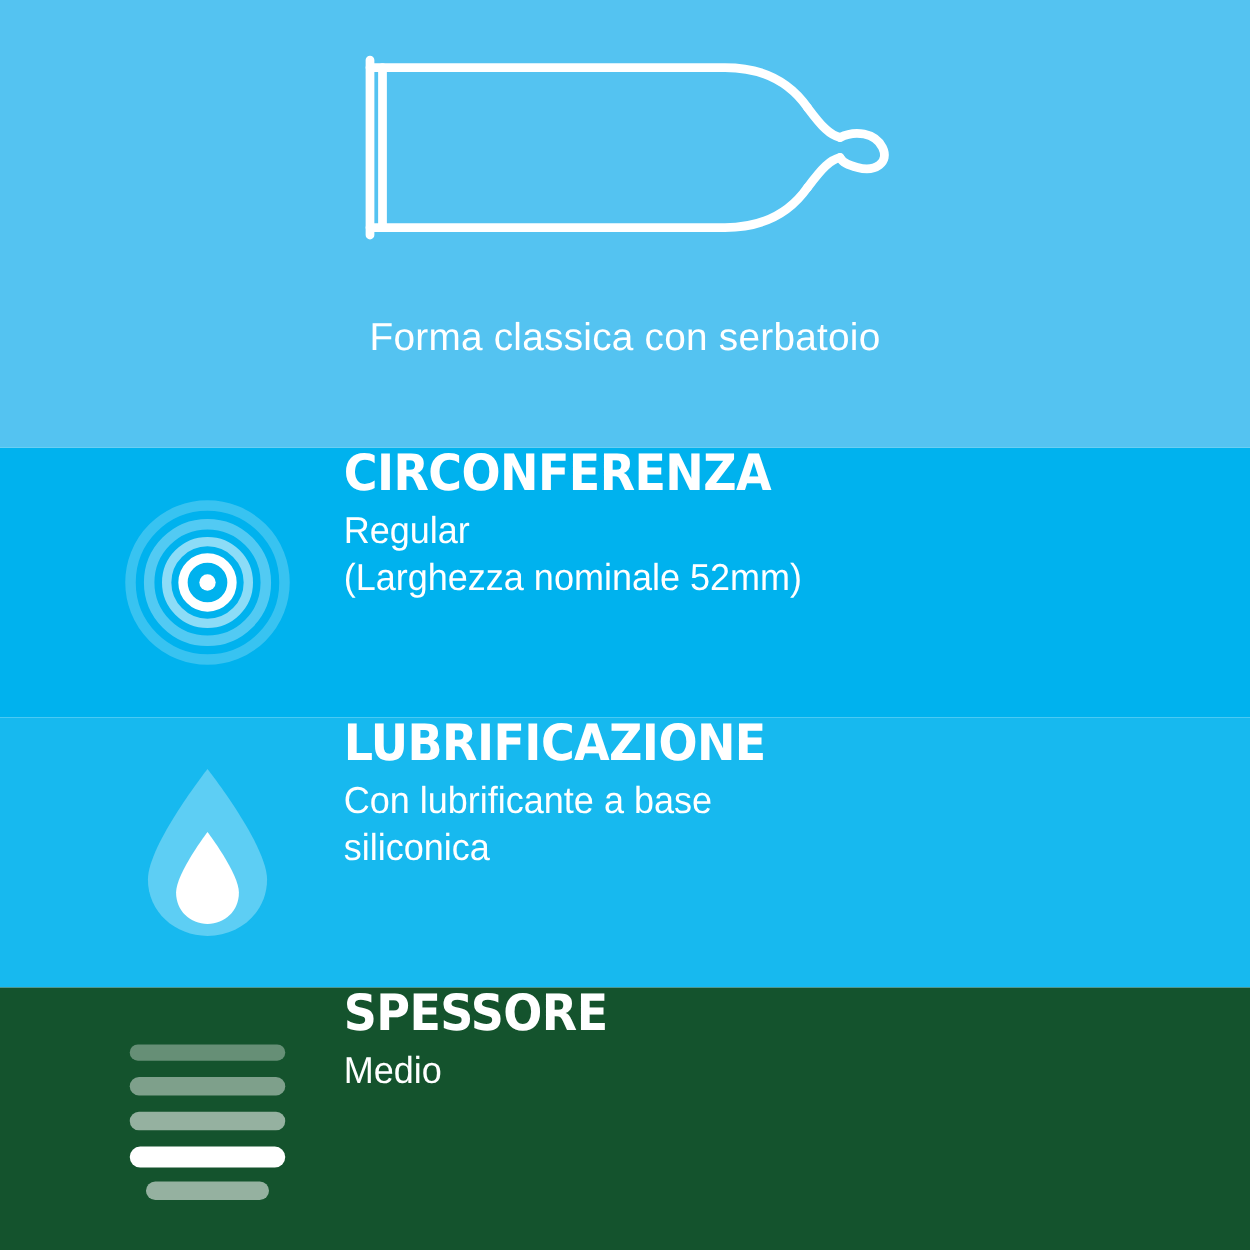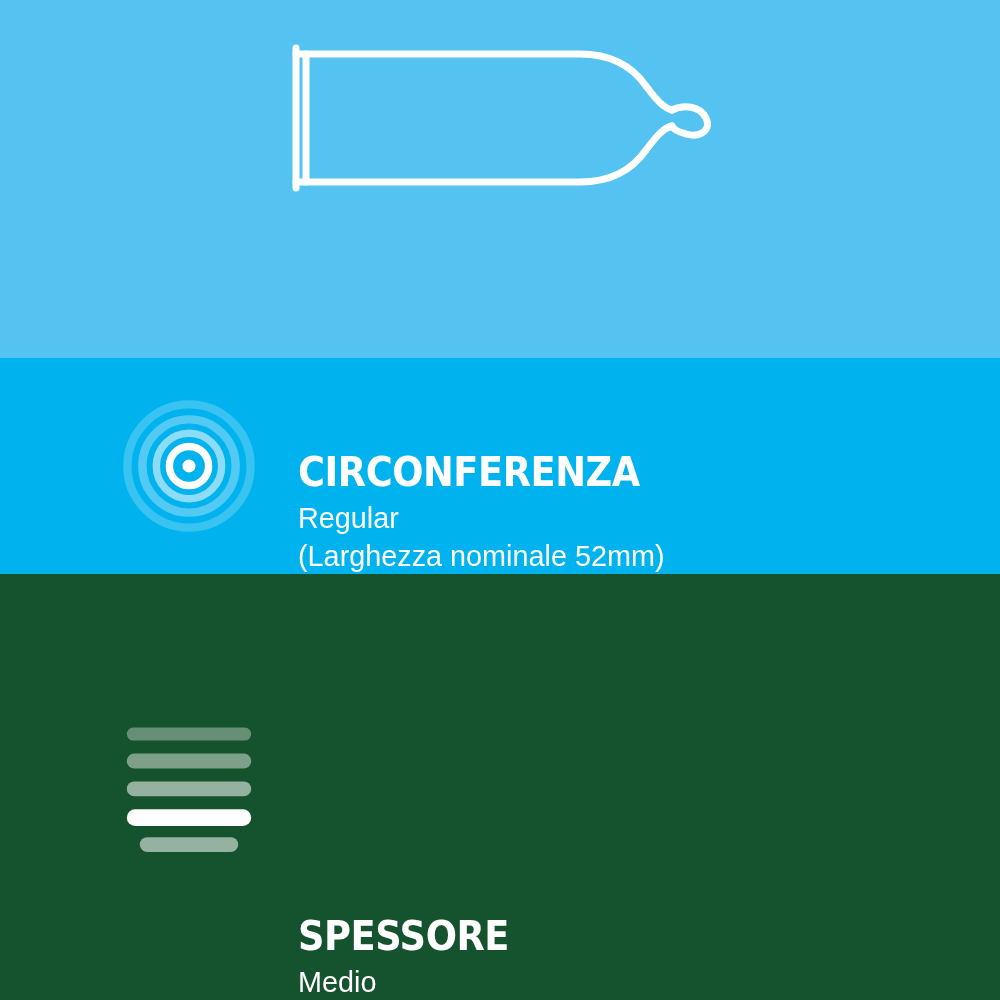--- a/index.html
+++ b/index.html
@@ -41,22 +41,22 @@
     color: #ffffff;
     font-size: 31px;
     letter-spacing: 0.2px;
     font-weight: 400;
     text-align: center;
   }
 
   
   .row {
     display: flex;
-    align-items: flex-end;
-    padding-left: 114px;
+    align-items: flex-start;
+    padding-left: 91px;
     box-sizing: border-box;
   }
   .row-1 { flex: 0 0 216px; background: #00b2ee; }
   .row-2 { flex: 0 0 216px; background: #17b9ef; }
   .row-3 { flex: 1 1 auto;  background: #14532d; }
 
   .row-icon {
     flex: 0 0 150px;
     display: flex;
     align-items: center;
@@ -103,20 +103,21 @@
 
           <path d="M16 142 H300 C330 142 352 130 366 110"></path>
 
           <path d="M366 46 C378 62 384 68 392 70"></path>
           <path d="M366 110 C378 94 384 88 392 86"></path>
 
           <path d="M392 70 C404 64 420 66 426 78 C432 90 420 98 406 94 C398 92 394 90 392 86"></path>
         </g>
       </svg>
     </div>
+    <div class="hero-caption">Forma classica con serbatoio</div>
   </section>
 
   <section class="row row-1">
     <div class="row-icon">
       <svg viewBox="0 0 150 150" width="140" height="140" xmlns="http://www.w3.org/2000/svg">
         <g fill="none" stroke="#ffffff">
           <circle cx="75" cy="75" r="66" stroke-opacity="0.22" stroke-width="9"></circle>
           <circle cx="75" cy="75" r="50" stroke-opacity="0.32" stroke-width="9"></circle>
           <circle cx="75" cy="75" r="35" stroke-opacity="0.55" stroke-width="8"></circle>
           <circle cx="75" cy="75" r="21" stroke-opacity="1" stroke-width="8"></circle>
@@ -124,20 +125,33 @@
         <circle cx="75" cy="75" r="7" fill="#ffffff"></circle>
       </svg>
     </div>
     <div class="row-text">
       <div class="row-title">CIRCONFERENZA</div>
       <div class="row-sub">Regular</div>
       <div class="row-sub" style="margin-top:0">(Larghezza nominale 52mm)</div>
     </div>
   </section>
 
+  <section class="row row-2">
+    <div class="row-icon">
+      <svg viewBox="0 0 150 170" width="130" height="150" xmlns="http://www.w3.org/2000/svg">
+        <path d="M75 8 C75 8 20 78 20 110 C20 140 45 162 75 162 C105 162 130 140 130 110 C130 78 75 8 75 8 Z" fill="#ffffff" fill-opacity="0.3"></path>
+        <path d="M75 66 C75 66 46 104 46 122 C46 139 59 151 75 151 C91 151 104 139 104 122 C104 104 75 66 75 66 Z" fill="#ffffff"></path>
+      </svg>
+    </div>
+    <div class="row-text">
+      <div class="row-title">LUBRIFICAZIONE</div>
+      <div class="row-sub">Con lubrificante a base</div>
+      <div class="row-sub" style="margin-top:0">siliconica</div>
+    </div>
+  </section>
 
   <section class="row row-3">
     <div class="row-icon">
       <svg viewBox="0 0 150 140" width="140" height="130" xmlns="http://www.w3.org/2000/svg">
         <g fill="#ffffff">
           <rect x="8" y="6" width="134" height="14" rx="7" fill-opacity="0.35"></rect>
           <rect x="8" y="34" width="134" height="16" rx="8" fill-opacity="0.45"></rect>
           <rect x="8" y="64" width="134" height="16" rx="8" fill-opacity="0.55"></rect>
           <rect x="8" y="94" width="134" height="18" rx="9" fill-opacity="1"></rect>
           <rect x="22" y="124" width="106" height="16" rx="8" fill-opacity="0.55"></rect>

